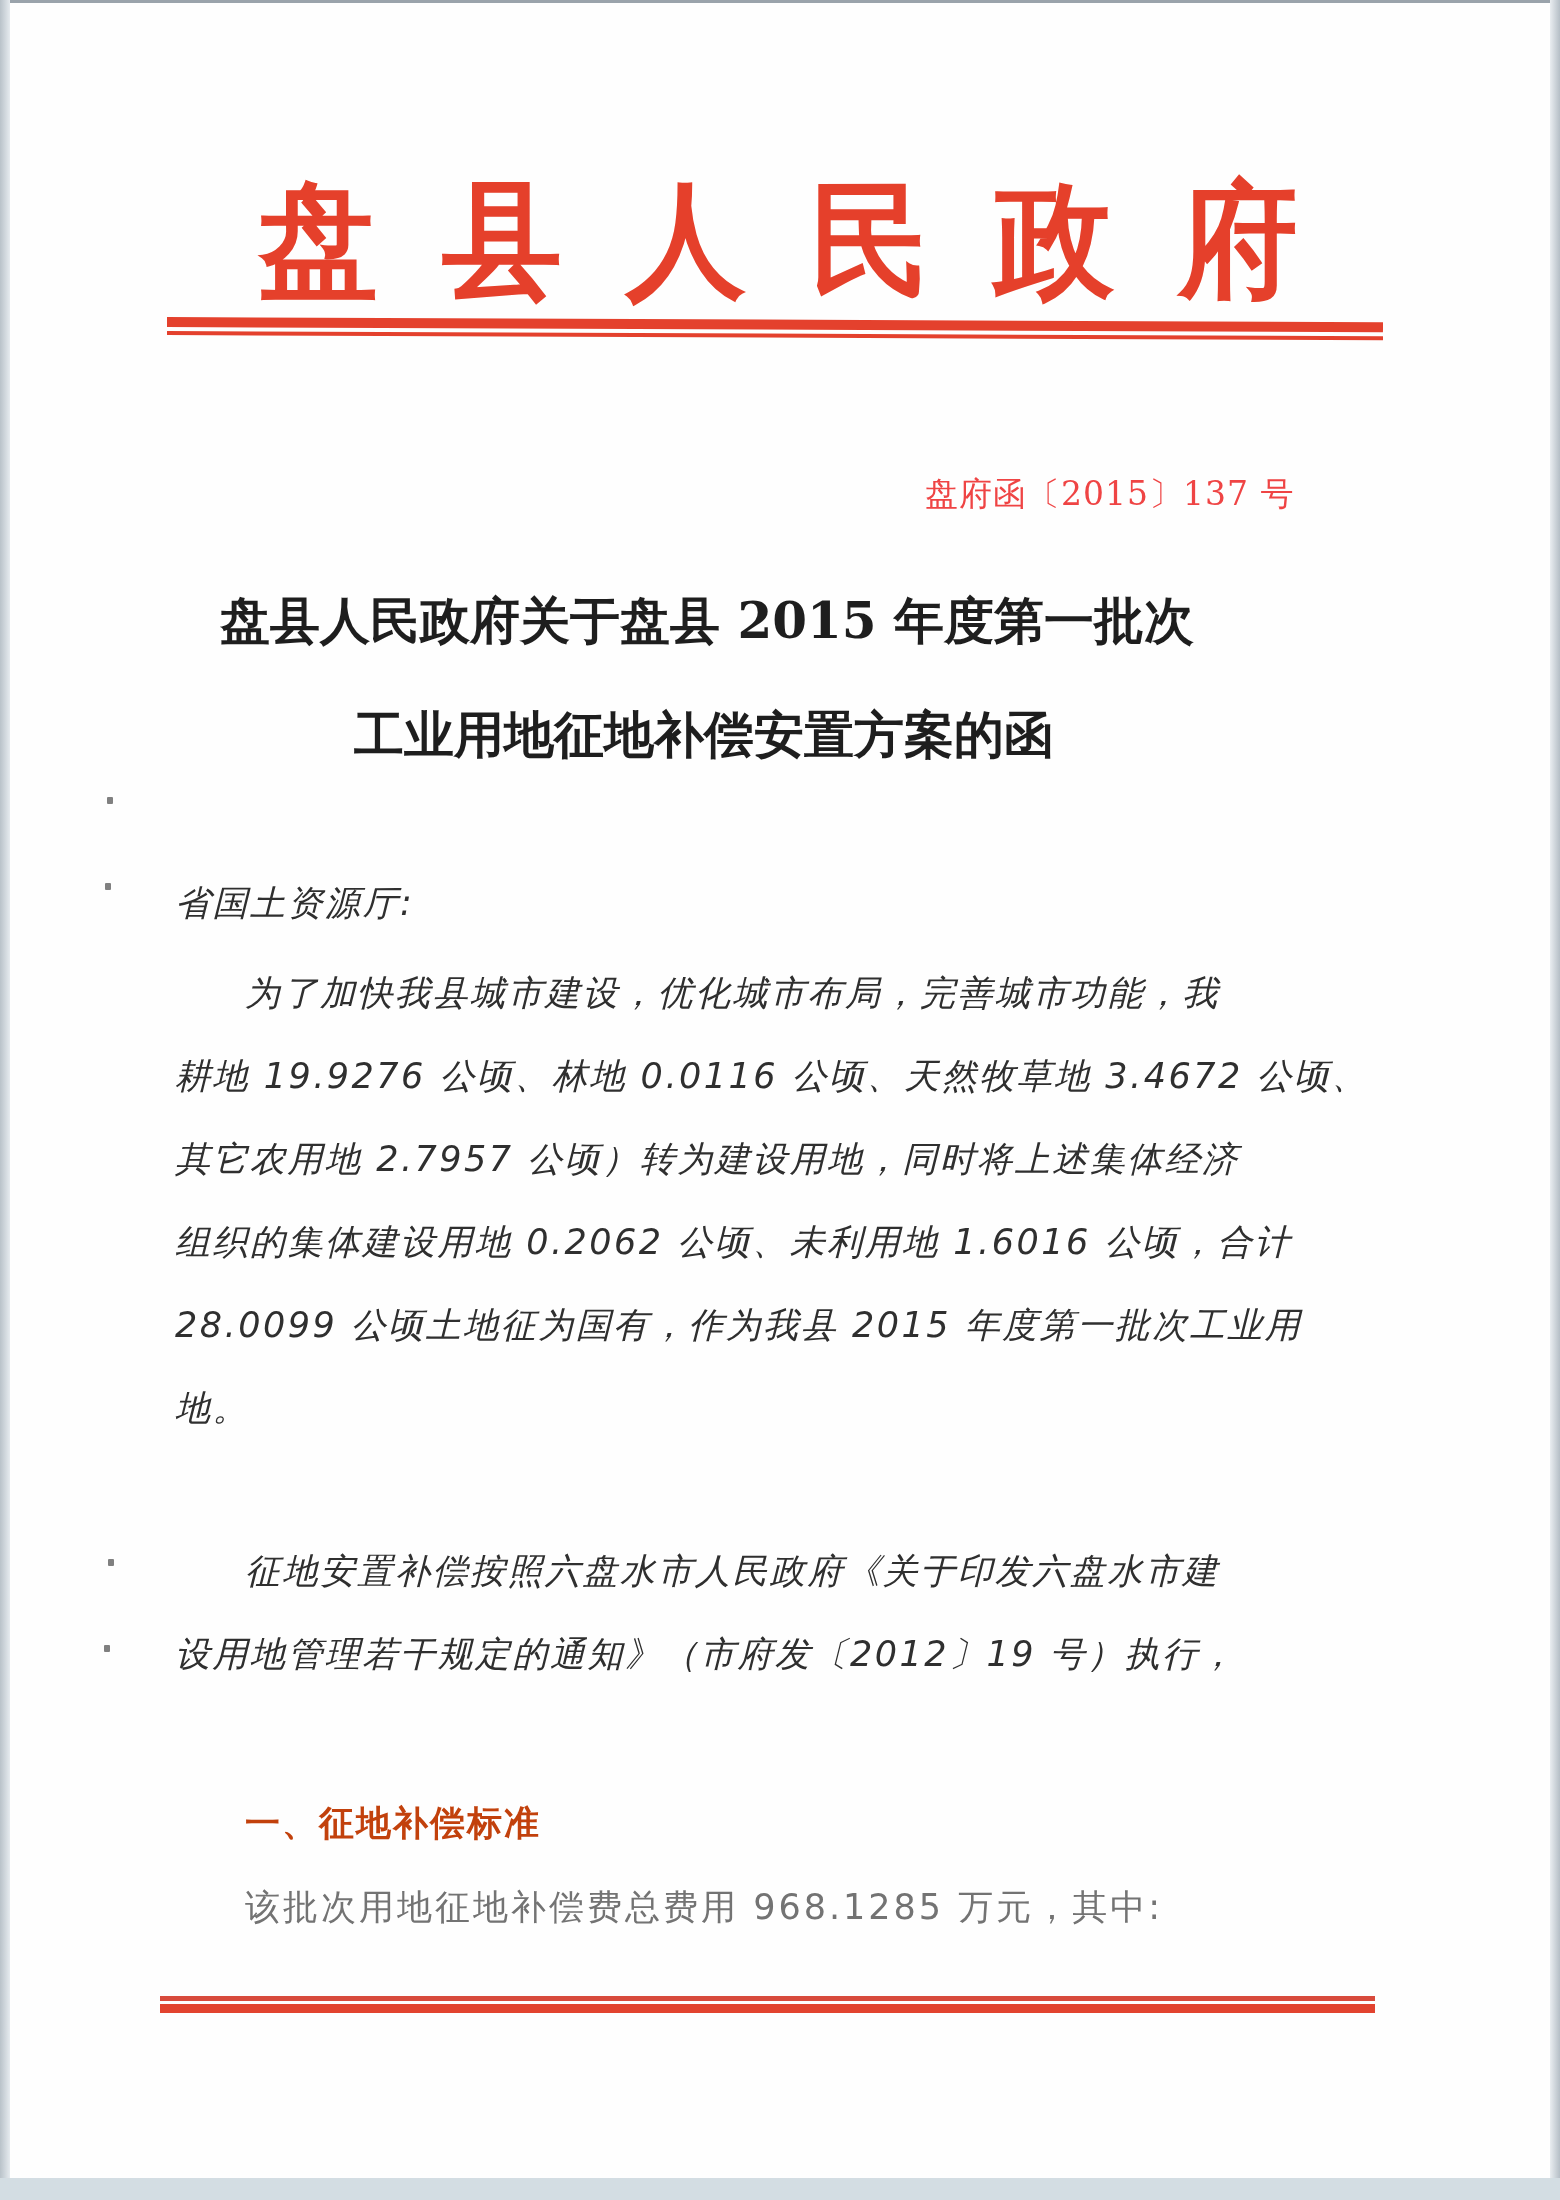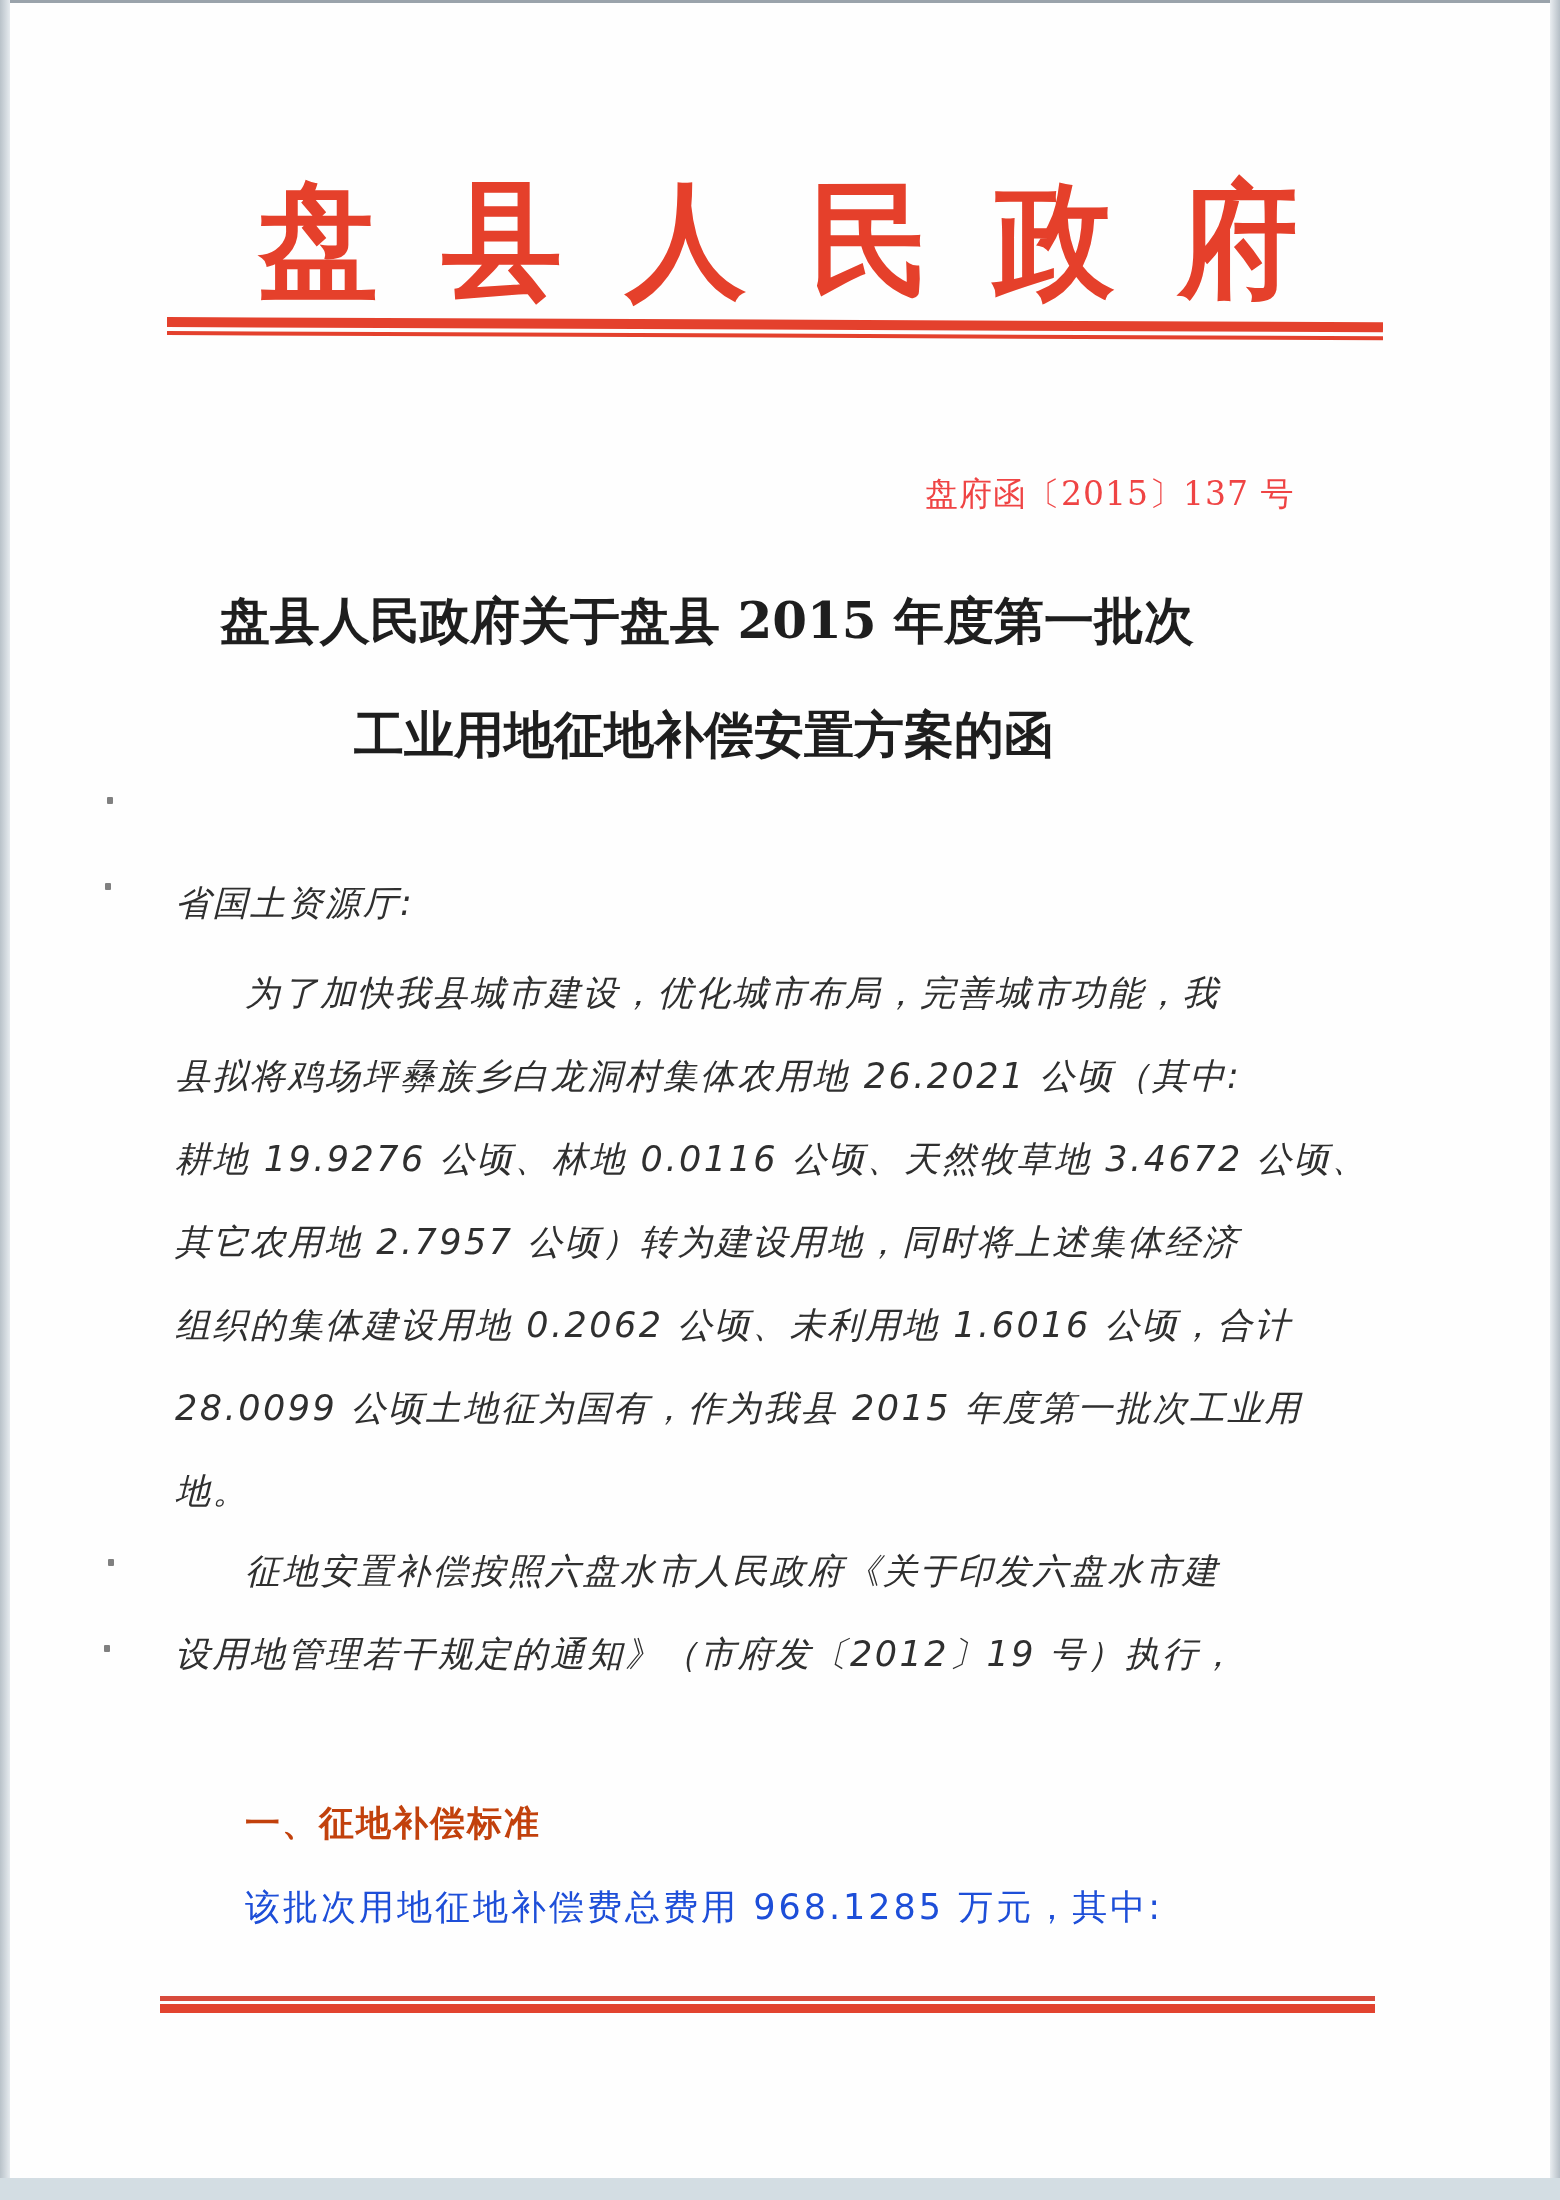--- a/index.html
+++ b/index.html
@@ -118,21 +118,21 @@
     .para2 { top: 1530px; text-indent: 70px; }
     .heading-1 {
       position: absolute; left: 245px; top: 1782px;
       font-family: "DejaVu Sans", "Liberation Sans", sans-serif;
       font-weight: bold; font-size: 35px; color: #c2410c; line-height: 83px;
       letter-spacing: 2px; white-space: nowrap;
     }
     .para3 {
       position: absolute; left: 245px; top: 1866px;
       font-family: "DejaVu Sans", "Liberation Sans", sans-serif;
-      font-size: 35px; color: #1d4ed8; line-height: 83px;
+      font-size: 35px; color: #737373; line-height: 83px;
       letter-spacing: 3px; white-space: nowrap;
     }
     .line { display: block; white-space: nowrap; }
   </style>
 </head>
 <body>
 
 <div class="scan-edge-top"></div>
 <div class="page"></div>
 <div class="scan-edge-left"></div>
@@ -157,21 +157,20 @@
 
 <div class="doc-number">盘府函〔2015〕137 号</div>
 
 <div class="title title-1">盘县人民政府关于盘县 2015 年度第一批次</div>
 <div class="title title-2">工业用地征地补偿安置方案的函</div>
 
 <div class="body-text salutation">省国土资源厅:</div>
 
 <div class="body-text para1">
   <span class="line">为了加快我县城市建设，优化城市布局，完善城市功能，我</span>
-  <span class="line" style="margin-left:-70px">县拟将鸡场坪彝族乡白龙洞村集体农用地 26.2021 公顷（其中:</span>
   <span class="line" style="margin-left:-70px">耕地 19.9276 公顷、林地 0.0116 公顷、天然牧草地 3.4672 公顷、</span>
   <span class="line" style="margin-left:-70px">其它农用地 2.7957 公顷）转为建设用地，同时将上述集体经济</span>
   <span class="line" style="margin-left:-70px">组织的集体建设用地 0.2062 公顷、未利用地 1.6016 公顷，合计</span>
   <span class="line" style="margin-left:-70px">28.0099 公顷土地征为国有，作为我县 2015 年度第一批次工业用</span>
   <span class="line" style="margin-left:-70px">地。</span>
 </div>
 
 <div class="body-text para2">
   <span class="line">征地安置补偿按照六盘水市人民政府《关于印发六盘水市建</span>
   <span class="line" style="margin-left:-70px">设用地管理若干规定的通知》（市府发〔2012〕19 号）执行，</span>

